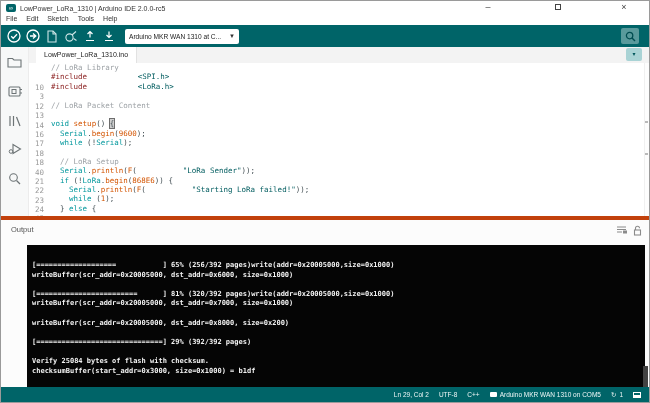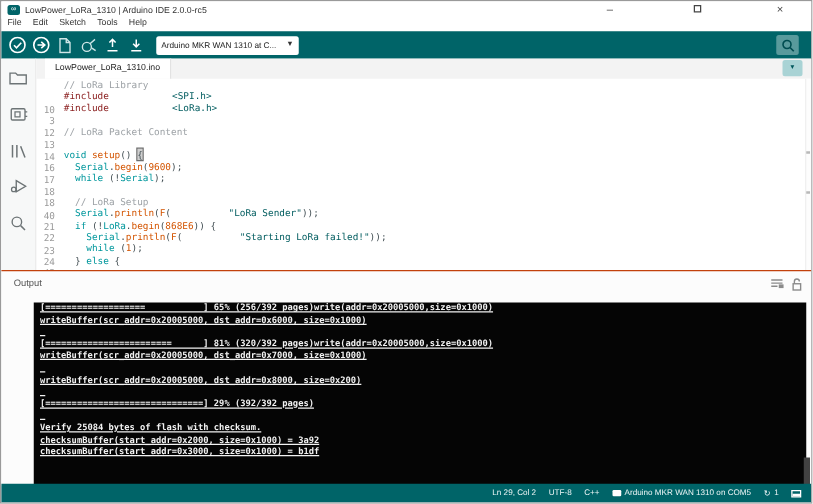--- a/index.html
+++ b/index.html
@@ -46,25 +46,25 @@
   .tk-kw  { color:var(--keyword); }
   .tk-fn  { color:var(--function); }
   .tk-str { color:var(--string);margin-left:46px; }
   .tk-num { color:var(--number); }
   .tk-pre { color:var(--preproc); }
   .tk-brk { color:var(--plain); background:#cfcfcf; outline:1px solid #6d6d6d; }
   .ed-scroll { position:absolute; top:16px; right:0; width:5px; bottom:0; background:#fdfdfd; border-left:1px solid #f0f0f0; }
   .ed-mark { position:absolute; right:1px; width:3px; height:2px; background:#b9b9b9; }
 
   
-  .output-panel { position:absolute; top:215px; left:0; right:0; height:173px; background:#fcfcfc; border-top:1px solid #c2410c; }
+  .output-panel { position:absolute; top:215px; left:0; right:0; height:173px; background:#fcfcfc; border-top:4px solid #c2410c; }
   .output-header { position:absolute; top:0; left:0; right:0; height:25px; }
   .output-title { position:absolute; left:10px; top:5px; font-size:7.5px; color:#555; }
   .out-icons { position:absolute; right:7px; top:5px; display:flex; gap:6px; }
-  .console { position:absolute; left:26px; top:25px; right:4px; bottom:0; background:var(--console_bg); padding:0 0 0 5px; overflow:hidden; font-family:"DejaVu Sans Mono", monospace; font-weight:bold; font-size:7px; line-height:9.6px; color:#f2f2f2;text-decoration:underline; }
+  .console { position:absolute; left:26px; top:25px; right:4px; bottom:0; background:var(--console_bg); padding:16px 0 0 5px; overflow:hidden; font-family:"DejaVu Sans Mono", monospace; font-weight:bold; font-size:7px; line-height:9.6px; color:#f2f2f2; }
   .con-line { white-space:pre; min-height:9.6px; }
   .con-thumb { position:absolute; right:1px; bottom:1px; width:5px; height:22px; background:#424242; }
 
   
   .statusbar { position:absolute; bottom:0; left:0; right:0; height:15px; background:var(--teal); display:flex; align-items:center; justify-content:flex-end; gap:10px; padding-right:8px; font-size:6.5px; color:#eef7f7; }
   .sb-item { display:flex; align-items:center; gap:3px; white-space:nowrap; }
   .sb-board-ic { width:7px; height:5px; background:#fff; border-radius:1px; display:inline-block; }
   .sb-panel-ic { width:8px; height:6px; border:1px solid #fff; display:inline-block; position:relative; }
   .sb-panel-ic::after { content:""; position:absolute; left:0; right:0; bottom:0; height:2px; background:#fff; }
   svg { display:block; }
@@ -223,21 +223,20 @@
         <div class="con-line">writeBuffer(scr_addr=0x20005000, dst_addr=0x6000, size=0x1000)</div>
         <div class="con-line">&nbsp;</div>
         <div class="con-line">[========================      ] 81% (320/392 pages)write(addr=0x20005000,size=0x1000)</div>
         <div class="con-line">writeBuffer(scr_addr=0x20005000, dst_addr=0x7000, size=0x1000)</div>
         <div class="con-line">&nbsp;</div>
         <div class="con-line">writeBuffer(scr_addr=0x20005000, dst_addr=0x8000, size=0x200)</div>
         <div class="con-line">&nbsp;</div>
         <div class="con-line">[==============================] 29% (392/392 pages)</div>
         <div class="con-line">&nbsp;</div>
         <div class="con-line">Verify 25084 bytes of flash with checksum.</div>
-        <div class="con-line">checksumBuffer(start_addr=0x2000, size=0x1000) = 3a92</div>
         <div class="con-line">checksumBuffer(start_addr=0x3000, size=0x1000) = b1df</div>
       </div>
     <span class="con-thumb"></span>
   </div>
 
   <div class="statusbar">
     <span class="sb-item">Ln 29, Col 2</span>
     <span class="sb-item">UTF-8</span>
     <span class="sb-item">C++</span>
     <span class="sb-item">

